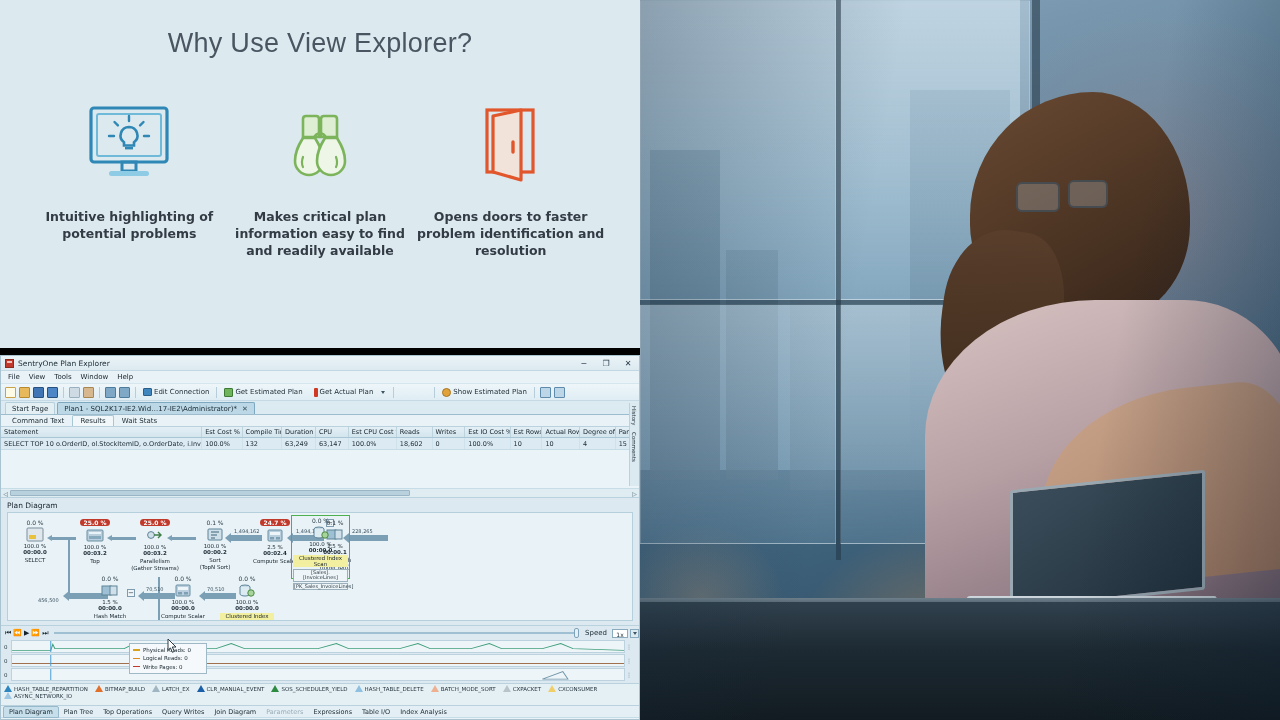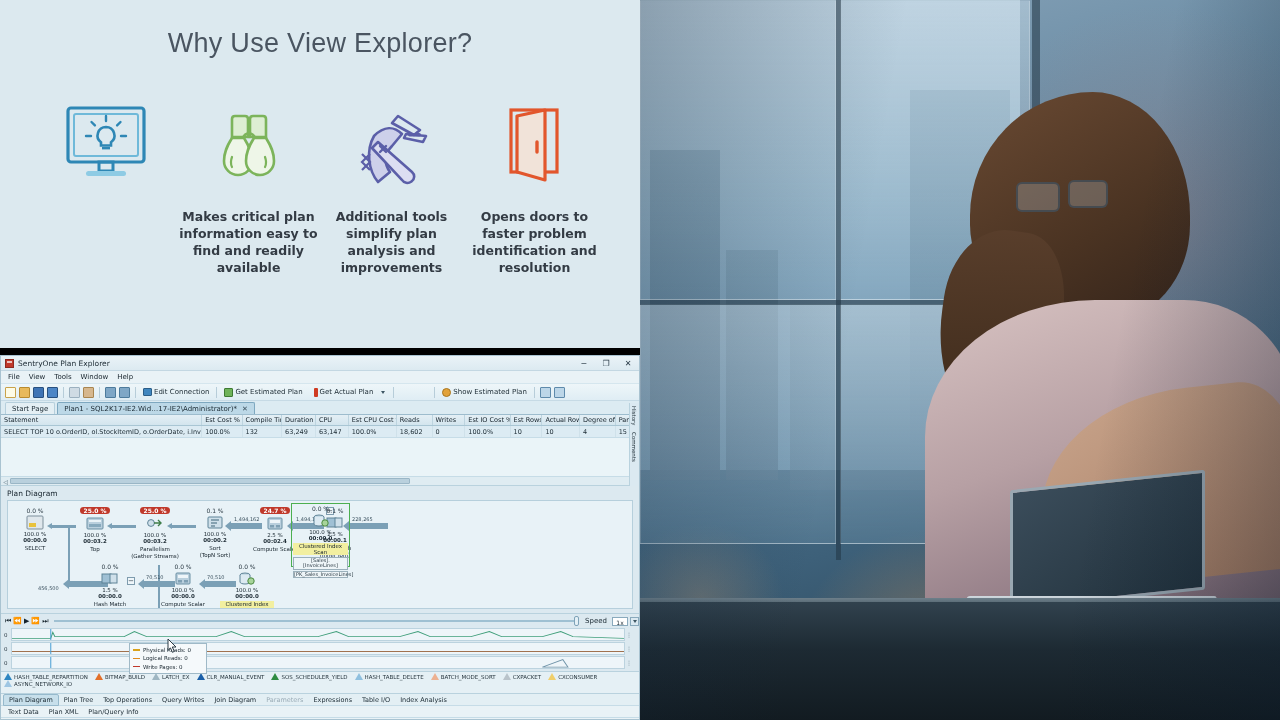--- a/index.html
+++ b/index.html
@@ -223,55 +223,38 @@
           <rect x="40" y="45" width="8" height="2.4" fill="#2e87b5"></rect>
           <g stroke="#2e87b5" stroke-width="2.4" stroke-linecap="round">
             <path d="M44 14v5"></path>
               <path d="M29.5 20l3.4 3.4"></path>
               <path d="M58.5 20l-3.4 3.4"></path>
             <path d="M24 34h5"></path>
               <path d="M59 34h5"></path>
           </g>
         </svg>
       </div>
+      <div class="cap">Intuitive highlighting of potential problems</div>
     </div>
 
     <div class="feature">
       <div class="icon-wrap">
         <svg width="88" height="86" viewBox="0 0 88 86">
           <path d="M30 14h10c2 0 3 1.2 3 3v18H27V17c0-1.8 1.2-3 3-3z" fill="#ddeed3" stroke="#7cb45b" stroke-width="2.6"></path>
           <path d="M48 14h10c1.8 0 3 1.2 3 3v18H45V17c0-1.8 1.2-3 3-3z" fill="#ddeed3" stroke="#7cb45b" stroke-width="2.6"></path>
           <path d="M27 36c-5 8-8 14-8 23a14 14 0 0 0 28 0c0-9-3-15-8-23z" fill="#eef6e8" stroke="#7cb45b" stroke-width="2.6"></path>
           <path d="M61 36c5 8 8 14 8 23a14 14 0 0 1-28 0c0-9 3-15 8-23z" fill="#eef6e8" stroke="#7cb45b" stroke-width="2.6"></path>
           <path d="M38 36c2-6 10-6 12 0" fill="none" stroke="#7cb45b" stroke-width="2.6"></path>
           <path d="M27 55c-1.5 4-1.5 7 0 10" fill="none" stroke="#7cb45b" stroke-width="2.2" stroke-linecap="round"></path>
           <path d="M60 55c1.5 4 1.5 7 0 10" fill="none" stroke="#7cb45b" stroke-width="2.2" stroke-linecap="round"></path>
         </svg>
       </div>
       <div class="cap">Makes critical plan information easy to find and readily available</div>
     </div>
 
-    <div class="feature">
-      <div class="icon-wrap">
-        <svg width="88" height="86" viewBox="0 0 88 86">
-          <path d="M50 14l22 14-6 5-22-12z" fill="none" stroke="#5b5fa8" stroke-width="2.6" stroke-linejoin="round"></path>
-          <path d="M58 32l20 2-3 6-19-4z" fill="none" stroke="#5b5fa8" stroke-width="2.6" stroke-linejoin="round"></path>
-          <rect x="60" y="31" width="13" height="3.5" rx="1.7" fill="#5b5fa8"></rect>
-          <path d="M26 34c10-10 20-10 28-2L44 44c-8 8-8 18-2 26l-12 10c-10-12-12-32-4-46z" fill="#cdd0ea" stroke="#5b5fa8" stroke-width="2.6" stroke-linejoin="round"></path>
-          <path d="M30 40l34 30c3 2.6 3 7-0.5 9.5s-7.5 1.6-9.6-1.6L24 46z" fill="#dcdef2" stroke="#5b5fa8" stroke-width="2.6" stroke-linejoin="round"></path>
-          <path d="M22 52l-8 8 8 8" fill="none" stroke="#5b5fa8" stroke-width="2.2"></path>
-          <path d="M14 52l8 8-8 8" fill="none" stroke="#5b5fa8" stroke-width="2.2"></path>
-          <g stroke="#5b5fa8" stroke-width="2.4" stroke-linecap="round">
-            <path d="M32 44l6 6"></path>
-              <path d="M38 44l-6 6"></path>
-          </g>
-        </svg>
-      </div>
-      <div class="cap">Additional tools simplify plan analysis and improvements</div>
-    </div>
 
     <div class="feature">
       <div class="icon-wrap">
         <svg width="88" height="86" viewBox="0 0 88 86">
           <rect x="20" y="8" width="46" height="62" fill="none" stroke="#e2562c" stroke-width="3.2"></rect>
           <path d="M26 14l28-6v70l-28-8z" fill="#f1e3d9" stroke="#e2562c" stroke-width="3.2" stroke-linejoin="round"></path>
           <path d="M46 40v10" stroke="#e2562c" stroke-width="3.4" stroke-linecap="round"></path>
         </svg>
       </div>
       <div class="cap">Opens doors to faster problem identification and resolution</div>
@@ -375,20 +358,28 @@
     <div class="doctab">
       <span>Start Page</span>
     </div>
     <div class="doctab active">
       <span>Plan1 - SQL2K17-IE2.Wid…17-IE2\Administrator)*</span>
       <span class="tabclose">✕</span>
     </div>
     <div class="caret" id="tabrow-caret"></div>
   </div>
 
+  <div id="subtabs">
+    <div class="subtab">
+      <span>Command Text</span></div>
+    <div class="subtab active">
+      <span>Results</span></div>
+    <div class="subtab">
+      <span>Wait Stats</span></div>
+  </div>
 
   <div id="grid">
     <div id="gridhead">
       <div class="gh" style="width:210px">Statement</div>
       <div class="gh" style="width:42px">Est Cost %</div>
       <div class="gh" style="width:41px">Compile Time</div>
       <div class="gh" style="width:35px">Duration</div>
       <div class="gh" style="width:34px">CPU</div>
       <div class="gh" style="width:50px">Est CPU Cost %</div>
       <div class="gh" style="width:37px">Reads</div>

